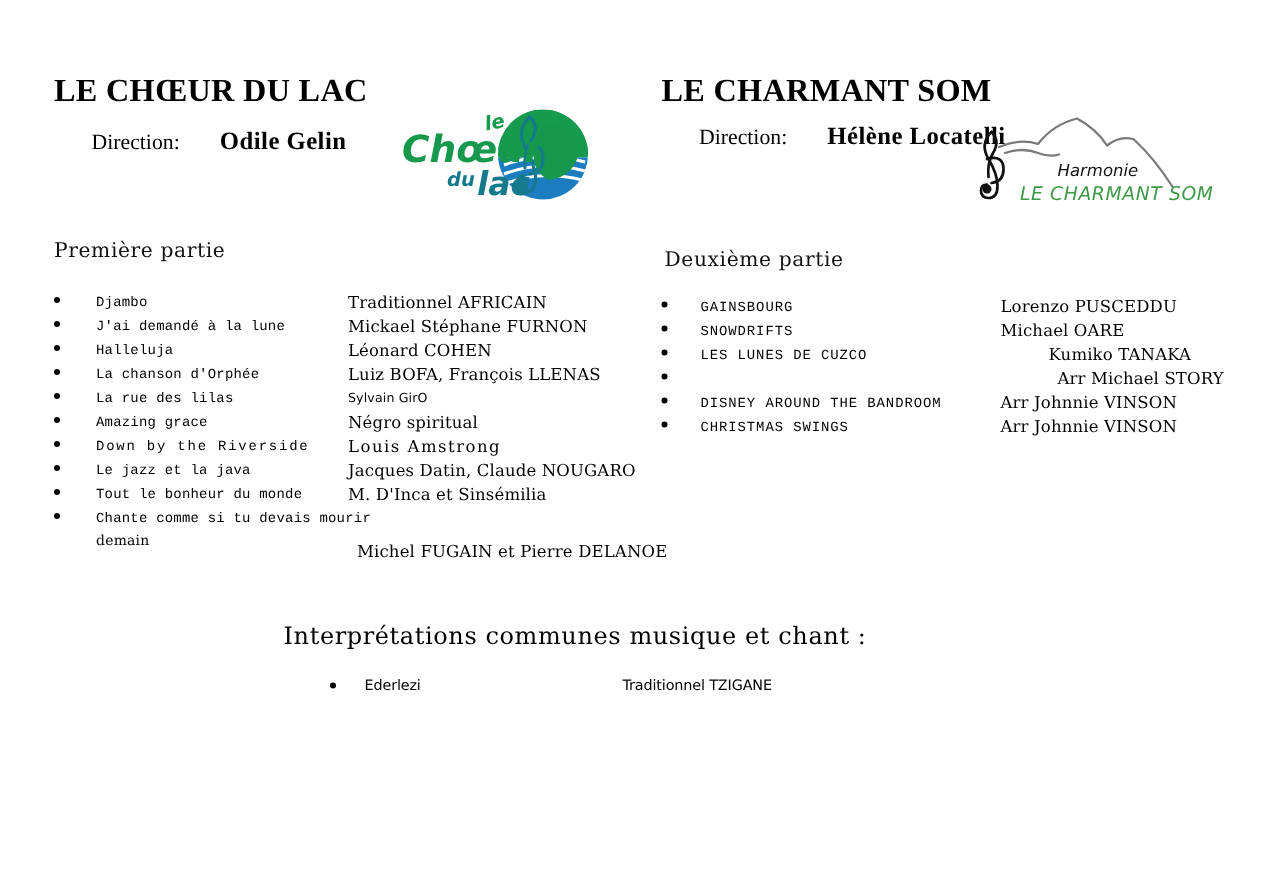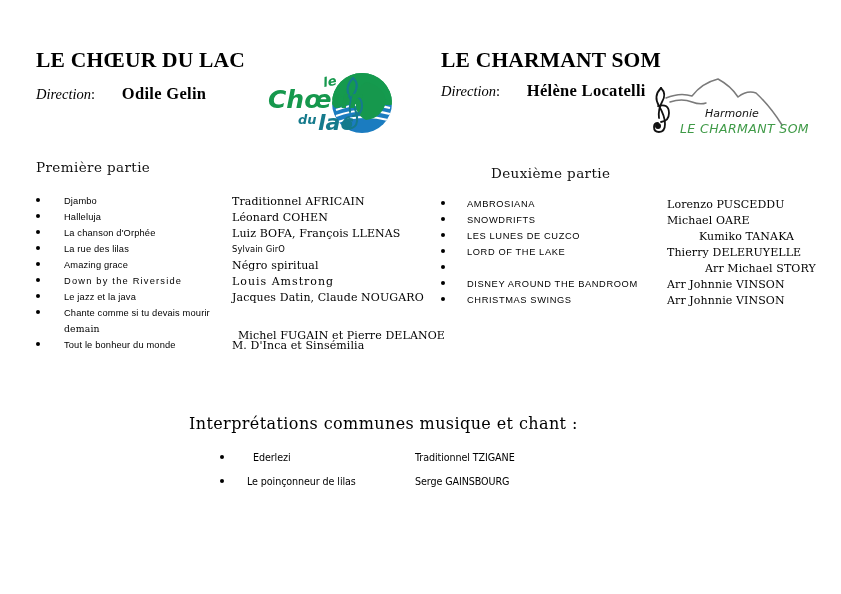--- a/index.html
+++ b/index.html
@@ -35,22 +35,22 @@
     margin-top: 14px;
   }
 
   .credit-row {
     white-space: nowrap;
     line-height: 20px;
     font-size: 15px;
   }
   .credit-label {
     font-family: "Liberation Serif", serif;
-    font-style: italic;
     font-size: 14.5px;
+    margin-left: 25px;
   }
   .credit-sep { font-size: 14.5px; }
   .credit-name {
     font-family: "Liberation Serif", serif;
     font-weight: bold;
     font-size: 16.5px;
     letter-spacing: 0.3px;
     margin-left: 23px;
   }
 
@@ -74,21 +74,21 @@
     position: absolute;
     left: 0;
     top: 4px;
     width: 4px;
     height: 4px;
     background: #000;
     border-radius: 50%;
   }
   .song-title {
     position: absolute;
-    font-family: Liberation Sans, sans-serif;
+    font-family: Liberation Mono, monospace;
     font-size: 9.3px;
     letter-spacing: 0.15px;
     top: 0;
     line-height: 15px;
   }
   .song-author {
     position: absolute;
     font-family: "DejaVu Serif", serif;
     font-size: 11px;
     letter-spacing: 0.1px;
@@ -204,20 +204,25 @@
   <div class="abs part-heading" style="left:36px; top:159px;">Première partie</div>
 
   <div class="song-list" style="left:36px; top:194px; width:390px;">
 
     <div class="song-row">
       <span class="bullet"></span>
       <span class="song-title" style="left:28px;">Djambo</span>
       <span class="song-author" style="left:196px;">Traditionnel AFRICAIN</span>
     </div>
 
+    <div class="song-row">
+      <span class="bullet"></span>
+      <span class="song-title" style="left:28px;">J'ai demandé à la lune</span>
+      <span class="song-author" style="left:196px;">Mickael Stéphane FURNON</span>
+    </div>
 
     <div class="song-row">
       <span class="bullet"></span>
       <span class="song-title" style="left:28px;">Halleluja</span>
       <span class="song-author" style="left:196px;">Léonard COHEN</span>
     </div>
 
     <div class="song-row">
       <span class="bullet"></span>
       <span class="song-title" style="left:28px;">La chanson d'Orphée</span>
@@ -239,33 +244,33 @@
     <div class="song-row">
       <span class="bullet"></span>
       <span class="song-title spaced" style="left:28px;">Down by the Riverside</span>
       <span class="song-author spaced" style="left:196px;">Louis Amstrong</span>
     </div>
 
     <div class="song-row">
       <span class="bullet"></span>
       <span class="song-title" style="left:28px;">Le jazz et la java</span>
       <span class="song-author" style="left:196px;">Jacques Datin, Claude NOUGARO</span>
+    </div>
+
+    <div class="song-row">
+      <span class="bullet"></span>
+      <span class="song-title" style="left:28px;">Tout le bonheur du monde</span>
+      <span class="song-author" style="left:196px;">M. D'Inca et Sinsémilia</span>
     </div>
 
     <div class="song-row" style="height:32px;">
       <span class="bullet"></span>
       <span class="song-title" style="left:28px;">Chante comme si tu devais mourir</span>
       <span class="cont-line" style="left:28px; top:15px;">demain</span>
       <span class="song-author" style="left:202px; top:22px;">Michel FUGAIN et Pierre DELANOE</span>
-    </div>
-
-    <div class="song-row">
-      <span class="bullet"></span>
-      <span class="song-title" style="left:28px;">Tout le bonheur du monde</span>
-      <span class="song-author" style="left:196px;">M. D'Inca et Sinsémilia</span>
     </div>
   </div>
 
   <div class="abs ensemble-title" style="left:441px; top:36px;">LE CHARMANT SOM</div>
 
   <div class="abs credit-row" style="left:441px; top:81px;">
     <span class="credit-label">Direction</span><span class="credit-sep">:</span>
     <span class="credit-name">Hélène Locatelli</span>
   </div>
 
@@ -283,47 +288,42 @@
         <path d="M13 12 q6 6 1 14 q-4 7 -3 16"></path>
       </g>
       <circle cx="10" cy="50" r="3" fill="#111111"></circle>
 
       <text x="57" y="41" font-family="DejaVu Sans, sans-serif" font-size="11" font-style="italic" fill="#111111">Harmonie</text>
 
       <text x="32" y="57" font-family="DejaVu Sans, sans-serif" font-size="12.5" font-style="italic" fill="#3f9a47" letter-spacing="0.4">LE CHARMANT SOM</text>
     </svg>
   </div>
 
-  <div class="abs part-heading" style="left:443px; top:165px;margin-left:48px;">Deuxième partie</div>
+  <div class="abs part-heading" style="left:443px; top:165px;">Deuxième partie</div>
 
   <div class="song-list" style="left:441px; top:197px; width:395px;">
 
     <div class="song-row">
       <span class="bullet"></span>
-      <span class="song-title caps" style="left:26px;">AMBROSIANA</span>
+      <span class="song-title caps" style="left:26px;">GAINSBOURG</span>
       <span class="song-author" style="left:226px;">Lorenzo PUSCEDDU</span>
     </div>
 
     <div class="song-row">
       <span class="bullet"></span>
       <span class="song-title caps" style="left:26px;">SNOWDRIFTS</span>
       <span class="song-author" style="left:226px;">Michael OARE</span>
     </div>
 
     <div class="song-row">
       <span class="bullet"></span>
       <span class="song-title caps" style="left:26px;">LES LUNES DE CUZCO</span>
       <span class="song-author" style="left:258px;">Kumiko TANAKA</span>
     </div>
 
-    <div class="song-row">
-      <span class="bullet"></span>
-      <span class="song-title caps" style="left:26px;">LORD OF THE LAKE</span>
-      <span class="song-author" style="left:226px;">Thierry DELERUYELLE</span>
-    </div>
 
 
     <div class="song-row">
       <span class="bullet"></span>
       <span class="song-title caps" style="left:26px;"></span>
       <span class="song-author" style="left:264px;">Arr Michael STORY</span>
     </div>
 
     <div class="song-row">
       <span class="bullet"></span>
@@ -337,24 +337,19 @@
       <span class="song-author" style="left:226px;">Arr Johnnie VINSON</span>
     </div>
   </div>
 
   <div class="abs common-heading" style="left:189px; top:414px;">Interprétations communes musique et chant :</div>
 
   <div class="song-list" style="left:220px; top:449px; width:400px;">
 
     <div class="common-row">
       <span class="bullet"></span>
-      <span class="common-title" style="left:33px;">Ederlezi</span>
+      <span class="common-title" style="left:23px;">Ederlezi</span>
       <span class="common-author" style="left:195px;">Traditionnel TZIGANE</span>
     </div>
 
-    <div class="common-row">
-      <span class="bullet"></span>
-      <span class="common-title" style="left:27px;">Le poinçonneur de lilas</span>
-      <span class="common-author" style="left:195px;">Serge GAINSBOURG</span>
-    </div>
   </div>
 
 </div>
 
 </body></html>

